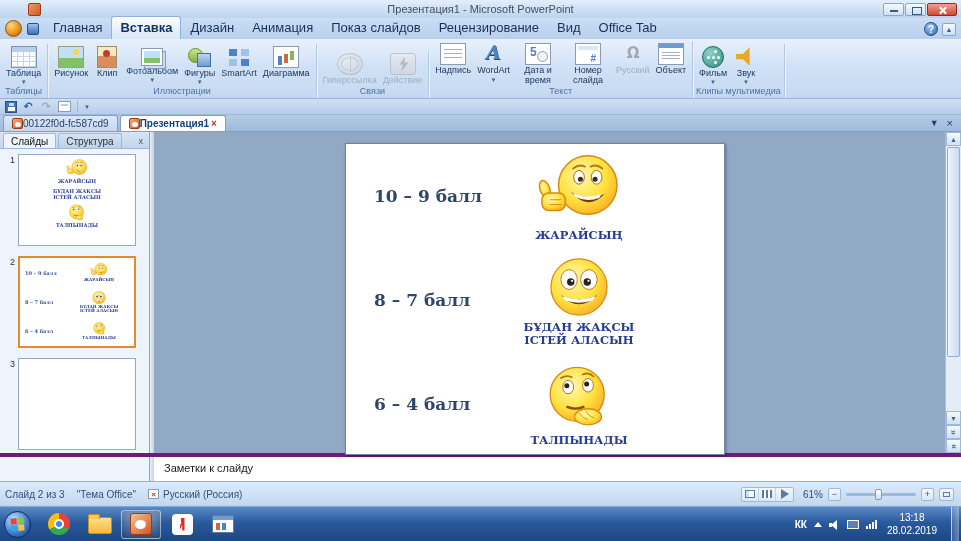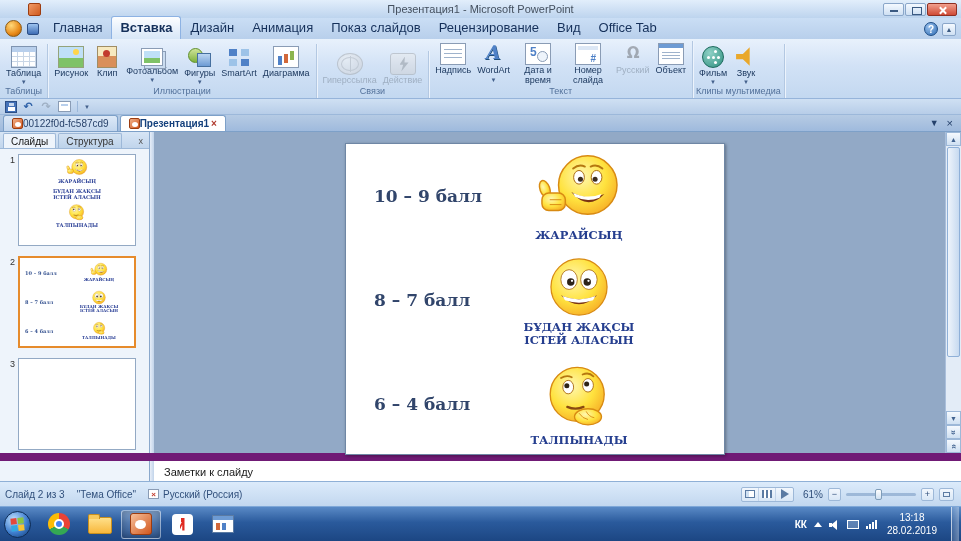--- a/index.html
+++ b/index.html
@@ -126,21 +126,21 @@
 .sem{width:150px;display:flex;flex-direction:column;align-items:center}
 .scap{font-family:"DejaVu Serif","Liberation Serif",serif;font-weight:bold;font-size:11.5px;color:#253e8f;text-align:center;line-height:1.12;margin-top:1px}
 .vscroll{position:absolute;top:0;right:0;bottom:0;width:16px;background:#e3ecf7;border-left:1px solid #aabfdb;display:flex;flex-direction:column;align-items:center}
 .sbtn{width:15px;height:14px;flex:0 0 auto;background:linear-gradient(#f5f9fe,#cfe0f2);border:1px solid #9db8d8;font-size:7px;color:#41628f;display:flex;align-items:center;justify-content:center;line-height:1}
 .sthumb{width:13px;height:210px;margin-top:1px;background:linear-gradient(90deg,#eef4fb,#c7daf0);border:1px solid #8fb0d8;border-radius:2px}
 .sspacer{flex:1}
 .dbl{transform:rotate(90deg);font-size:9px;font-weight:bold}
 .dblu{transform:rotate(-90deg);font-size:9px;font-weight:bold}
 
 
-.notesrow{height:28px;flex:0 0 auto;display:flex;border-top:8px solid #701a75}
+.notesrow{height:28px;flex:0 0 auto;display:flex;border-top:4px solid #701a75}
 .notes-left{width:150px;flex:0 0 auto;background:#eef4fb;border-right:1px solid #8aa8cc}
 .vsplit2{width:4px;flex:0 0 auto;background:linear-gradient(90deg,#e7eef8,#c2d4ea)}
 .notes-body{flex:1;background:#fff;padding:5px 0 0 10px;font-size:11px;color:#1a1a1a}
 
 
 .statusbar{height:16px;flex:0 0 auto;background:linear-gradient(#dcebfb,#c2d7ef);border-top:1px solid #8fb0d6;display:flex;align-items:center;font-size:10px;color:#31507c;padding:12px 5px}
 .sb-item{margin-right:12px;white-space:nowrap}
 .sb-book{width:11px;height:10px;background:#fff;border:1px solid #8a9cb5;margin-right:4px;position:relative;font:bold 8px "Liberation Sans",sans-serif;color:#c0392b;text-align:center;line-height:9px}
 .sb-right{margin-left:auto;display:flex;align-items:center;gap:5px}
 .viewbtns{display:flex;border:1px solid #9db8d8;border-radius:2px;background:linear-gradient(#f2f7fd,#d9e7f6)}

